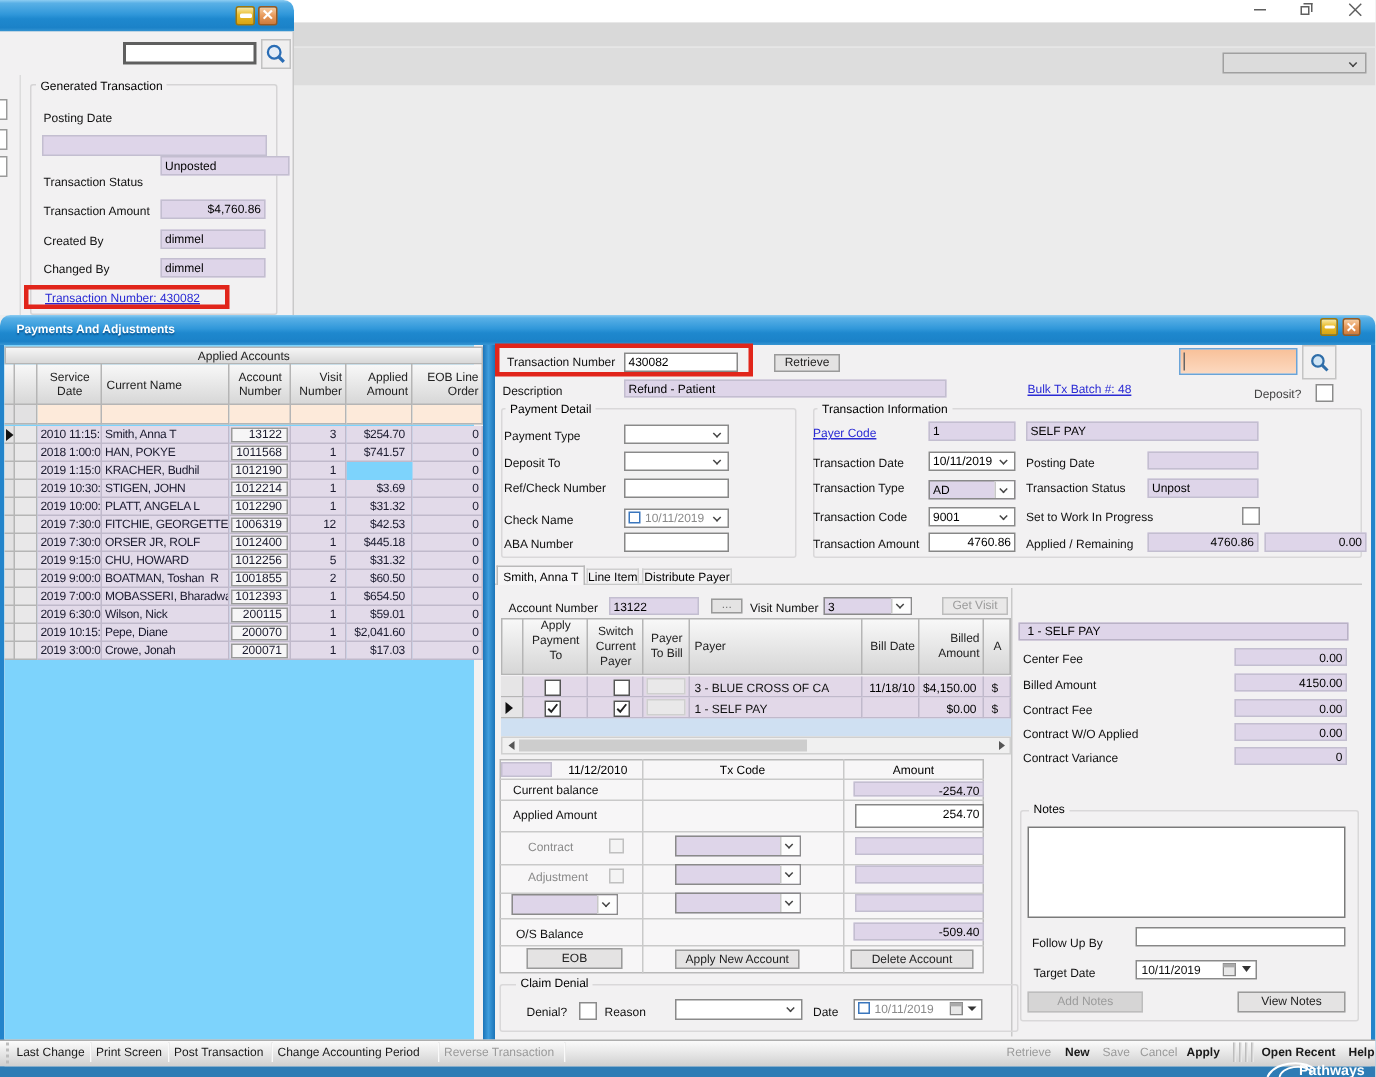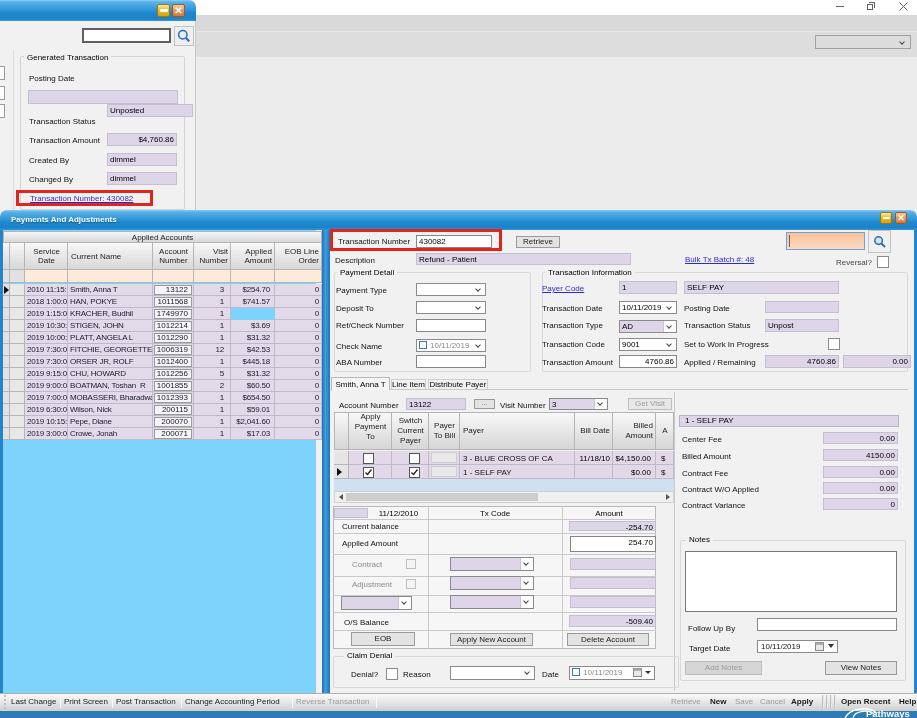--- a/index.html
+++ b/index.html
@@ -153,21 +153,21 @@
 <div class="gc gd" style="left:150px;top:66px;width:41px;"></div>
 <div class="an" style="left:151px;top:67px;width:38px;">1011568</div>
 <div class="gc gd gr" style="left:191px;top:66px;width:37px;padding:0 6px 0 0;">1</div>
 <div class="gc gd gr" style="left:228px;top:66px;width:44px;padding:0 4px 0 0;">$741.57</div>
 <div class="gc gd gr" style="left:272px;top:66px;width:47px;padding:0 2px 0 0;">0</div>
 <div class="gc g0" style="left:0;top:78px;width:7px;"></div>
 <div class="gc g1" style="left:7px;top:78px;width:15px;"></div>
 <div class="gc gd" style="left:22px;top:78px;width:43px;font-size:8px;padding:0 0 0 2px;">2019 1:15:0(</div>
 <div class="gc gd" style="left:65px;top:78px;width:85px;padding:0 2px;">KRACHER, Budhil</div>
 <div class="gc gd" style="left:150px;top:78px;width:41px;"></div>
-<div class="an" style="left:151px;top:79px;width:38px;">1749970</div>
+<div class="an" style="left:151px;top:79px;width:38px;">1012190</div>
 <div class="gc gd gr" style="left:191px;top:78px;width:37px;padding:0 6px 0 0;">1</div>
 <div class="gc gd gr" style="left:228px;top:84px;width:44px;padding:0 4px 0 0;margin-top:43px;">$377.91</div>
 <div class="gc gd gr" style="left:272px;top:78px;width:47px;padding:0 2px 0 0;">0</div>
 <div class="gc g0" style="left:0;top:90px;width:7px;"></div>
 <div class="gc g1" style="left:7px;top:90px;width:15px;"></div>
 <div class="gc gd" style="left:22px;top:90px;width:43px;font-size:8px;padding:0 0 0 2px;">2019 10:30:(</div>
 <div class="gc gd" style="left:65px;top:90px;width:85px;padding:0 2px;">STIGEN, JOHN</div>
 <div class="gc gd" style="left:150px;top:90px;width:41px;"></div>
 <div class="an" style="left:151px;top:91px;width:38px;">1012214</div>
 <div class="gc gd gr" style="left:191px;top:90px;width:37px;padding:0 6px 0 0;">1</div>
@@ -264,21 +264,21 @@
 <div class="abs" style="left:456px;top:2px;width:79px;height:18px;background:linear-gradient(#f8c19a,#fcd9c0);border:1px solid #6aa4d8;"></div>
 <div class="abs" style="left:459px;top:5px;width:1px;height:12px;background:#666;"></div>
 <div class="btn" style="left:538px;top:0px;width:23px;height:23px;line-height:21px;background:#f1f0f0;border-color:#c4c4c4;"></div>
 <svg class="abs" style="left:543px;top:5px;" width="14" height="14" viewBox="0 0 14 14">
         <circle cx="5.6" cy="5.6" r="3.8" fill="#cfe4f4" stroke="#2e6da8" stroke-width="1.5"></circle>
         <line x1="8.4" y1="8.4" x2="12" y2="12" stroke="#2e6da8" stroke-width="2"></line>
       </svg>
 <div class="lbl" style="left:5px;top:26px;">Description</div>
 <div class="fld" style="left:86px;top:23px;width:215px;height:12px;">Refund - Patient</div>
 <div class="link" style="left:355px;top:25px;">Bulk Tx Batch #: 48</div>
-<div class="lbl" style="left:506px;top:28px;color:#444;">Reversal?</div>
+<div class="lbl" style="left:506px;top:28px;color:#444;">Deposit?</div>
 <div class="chk" style="left:547px;top:26px;width:12px;height:12px;"></div>
 <div class="grp" style="left:4px;top:42px;width:197px;height:100px;"></div>
 <div class="glab" style="left:7px;top:38px;">Payment Detail</div>
 <div class="grp" style="left:212px;top:42px;width:366px;height:100px;"></div>
 <div class="glab" style="left:215px;top:38px;">Transaction Information</div>
 <div class="lbl" style="left:6px;top:56px;">Payment Type</div>
 <div class="cmb" style="left:86px;top:53px;width:70px;height:13px;background:#fff;"></div>
 <div class="chev" style="left:146px;top:57px;"></div>
 <div class="lbl" style="left:6px;top:74px;">Deposit To</div>
 <div class="cmb" style="left:86px;top:71px;width:70px;height:13px;background:#fff;"></div>

